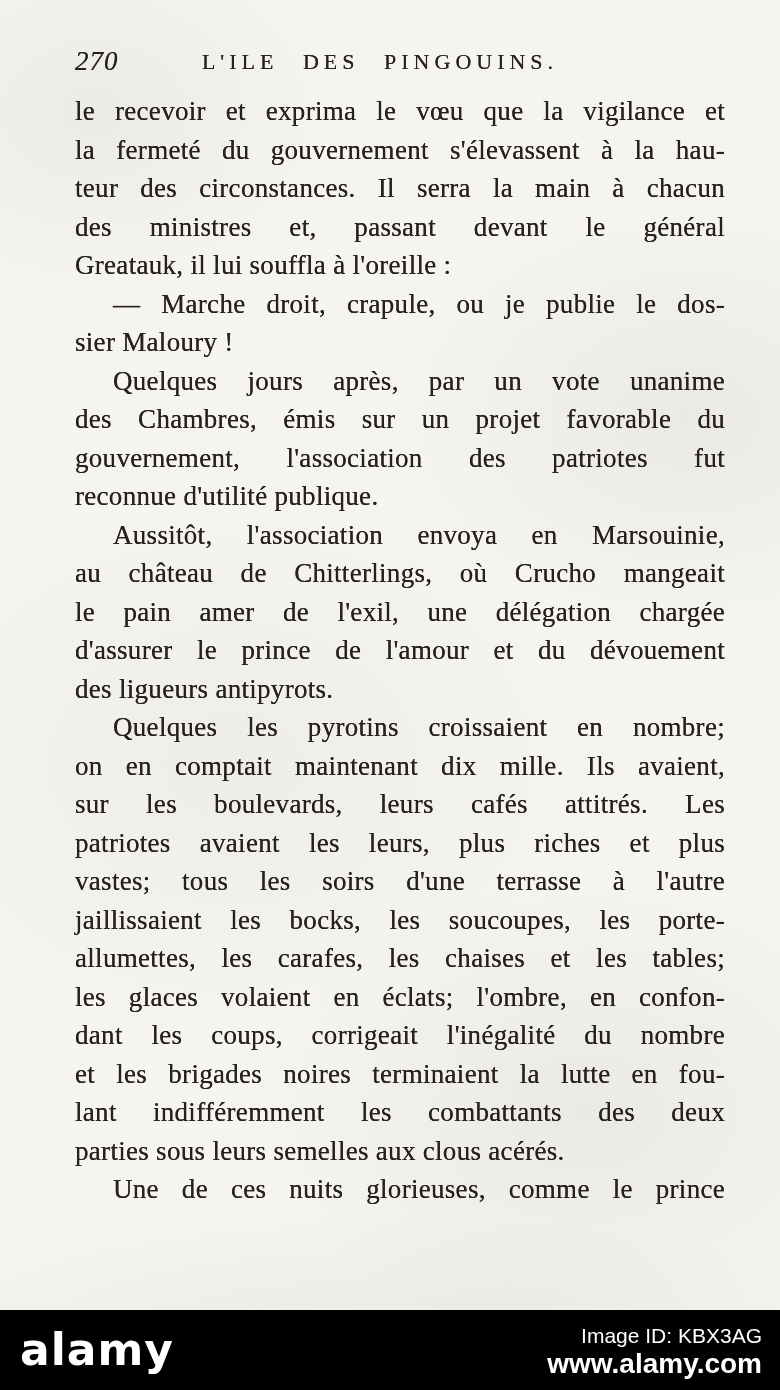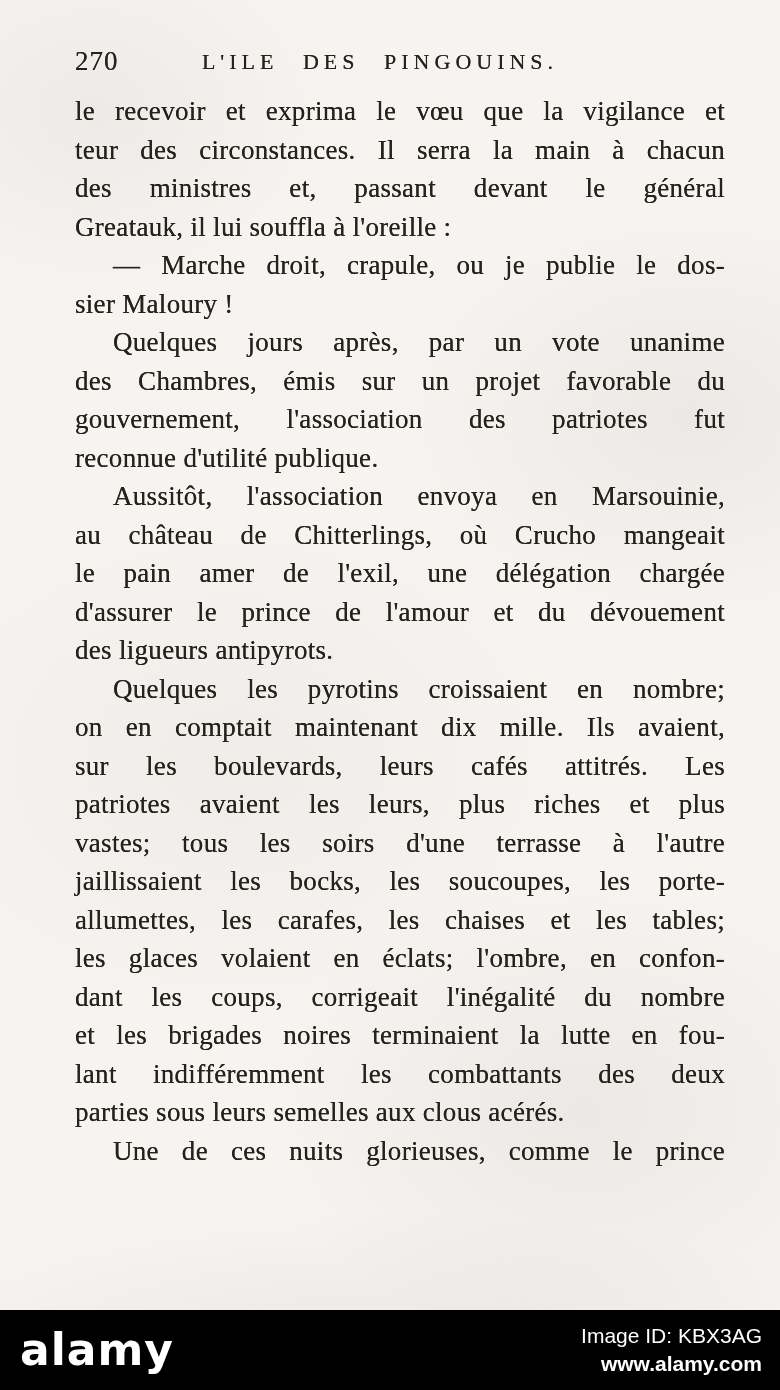--- a/index.html
+++ b/index.html
@@ -29,20 +29,21 @@
     width: 650px;
     height: 34px;
   }
   .page-number {
     position: absolute;
     left: 0;
     top: 0;
     font-size: 27px;
     letter-spacing: 1px;
     text-shadow: 0 0 0.4px rgba(30,28,20,0.8);
+    font-style: italic;
   }
   .running-title {
     position: absolute;
     left: 0;
     right: 40px;
     top: 3px;
     text-align: center;
     font-size: 22px;
     letter-spacing: 5px;
     word-spacing: 14px;
@@ -96,38 +97,39 @@
   .watermark-info {
     text-align: right;
     color: #ffffff;
   }
   .watermark-info .image-id {
     font-size: 21px;
     line-height: 28px;
     font-weight: normal;
   }
   .watermark-info .site-url {
-    font-size: 21px;
+    font-size: 28px;
     line-height: 28px;
     font-weight: bold;
   }
 </style>
 </head>
 <body>
 
 <div class="scan-page">
 
   <div class="page-header">
     <span class="page-number">270</span>
     <span class="running-title">L'ILE DES PINGOUINS.</span>
   </div>
 
   <div class="text-block">
     <div>
         <div class="line">le recevoir et exprima le vœu que la vigilance et</div>
+        <div class="line">la fermeté du gouvernement s'élevassent à la hau-</div>
         <div class="line">teur des circonstances. Il serra la main à chacun</div>
         <div class="line">des ministres et, passant devant le général</div>
         <div class="line last">Greatauk, il lui souffla à l'oreille :</div>
         <div class="line indent">— Marche droit, crapule, ou je publie le dos-</div>
         <div class="line last">sier Maloury !</div>
         <div class="line indent">Quelques jours après, par un vote unanime</div>
         <div class="line">des Chambres, émis sur un projet favorable du</div>
         <div class="line">gouvernement, l'association des patriotes fut</div>
         <div class="line last">reconnue d'utilité publique.</div>
         <div class="line indent">Aussitôt, l'association envoya en Marsouinie,</div>

